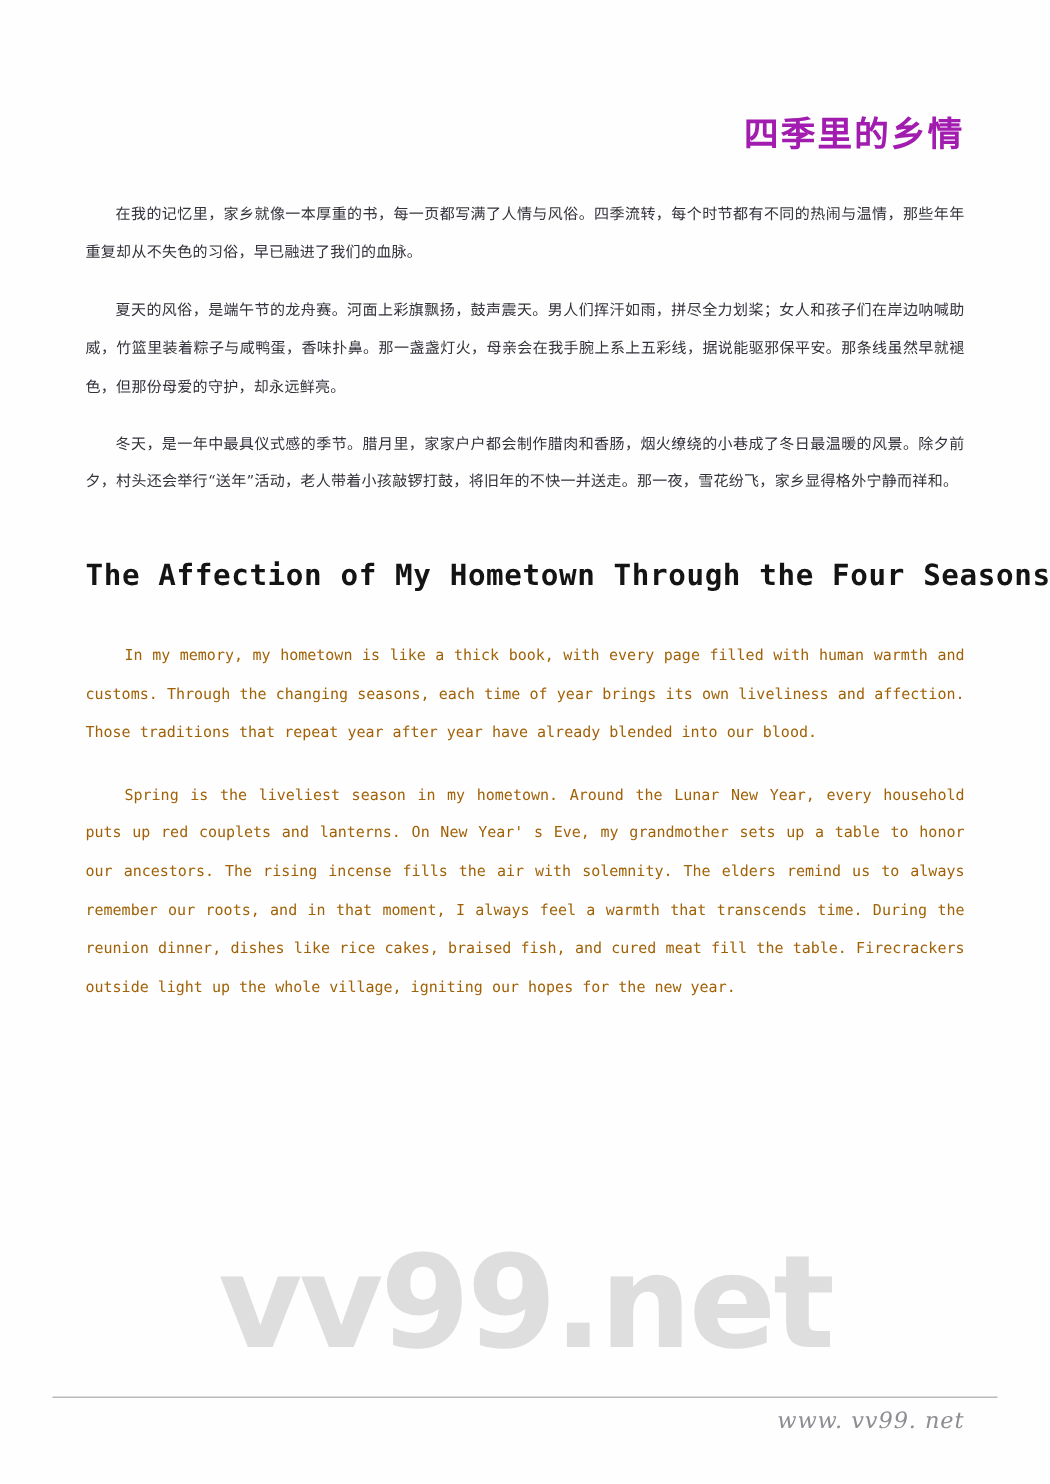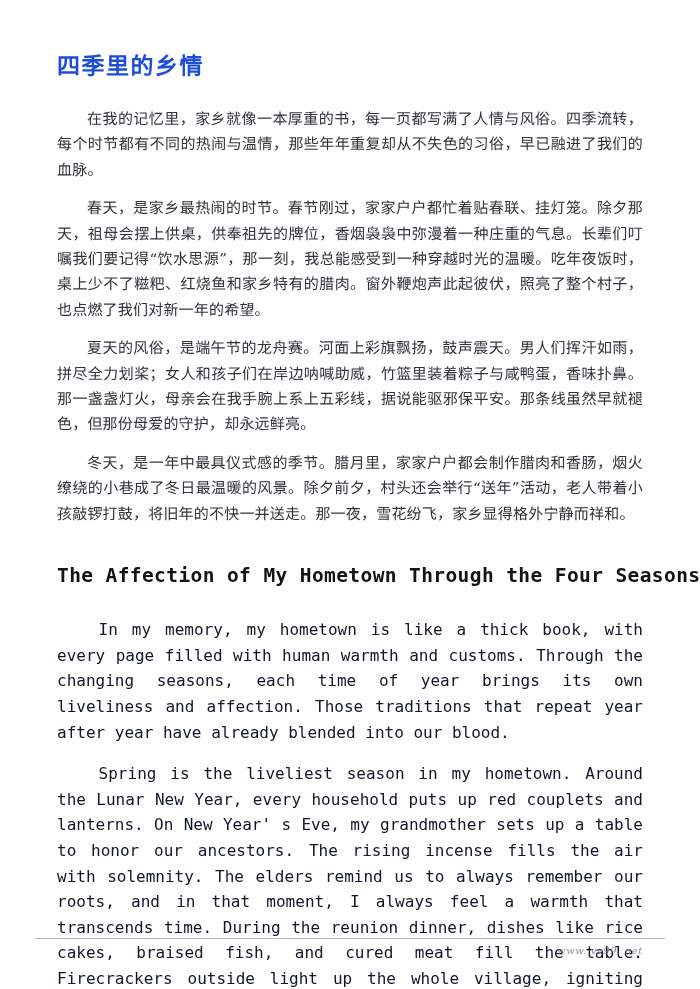--- a/index.html
+++ b/index.html
@@ -47,40 +47,40 @@
   }
 
   .content {
     position: relative;
     z-index: 2;
     padding: 0 57px;
   }
 
   
   .cn-title {
-    text-align: left;
+    text-align: right;
     font-family: "DejaVu Sans", "Liberation Sans", sans-serif;
     font-weight: 700;
     font-size: 23px;
     letter-spacing: 1.5px;
-    color: #1d4ed8;
+    color: #a21caf;
     margin: 0;
-    padding-top: 52px;
+    padding-top: 76px;
     padding-bottom: 0;
     line-height: 1.3;
   }
 
   .cn-body {
     margin-top: 25px;
   }
 
   .cn-body p {
     margin: 0 0 13px 0;
     font-family: "DejaVu Serif", "Liberation Serif", serif;
-    font-size: 15px;
+    font-size: 10px;
     line-height: 25.4px;
     text-align: justify;
     text-indent: 2em;
     color: #32323a;
     letter-spacing: 0.2px;
     text-justify: inter-ideograph;
   }
 
   
   .en-section {
@@ -99,25 +99,25 @@
     white-space: nowrap;
   }
 
   .en-body {
     margin-top: 28px;
   }
 
   .en-body p {
     margin: 0 0 16px 0;
     font-family: "DejaVu Sans Mono", "Liberation Mono", monospace;
-    font-size: 16px;
+    font-size: 10px;
     line-height: 25.6px;
     text-align: justify;
     text-indent: 2.6em;
-    color: #0f172a;
+    color: #a16207;
     letter-spacing: 0px;
   }
 
   
   .footer {
     position: absolute;
     left: 35px;
     right: 35px;
     bottom: 33px;
     z-index: 3;
@@ -127,39 +127,39 @@
     height: 1px;
     width: 100%;
     background: #b9b9bd;
     margin: 0 0 6px 0;
   }
 
   .footer-url {
     text-align: right;
     font-family: "DejaVu Serif", "Liberation Serif", serif;
     font-style: italic;
-    font-size: 10px;
+    font-size: 15px;
     letter-spacing: 0.6px;
     color: #8d8d93;
     padding-right: 22px;
   }
 </style>
 </head>
 <body>
 
 <div class="page">
 
+  <div class="watermark">vv99.net</div>
 
   <div class="content">
 
     <h1 class="cn-title">四季里的乡情</h1>
 
     <div class="cn-body">
       <p>在我的记忆里，家乡就像一本厚重的书，每一页都写满了人情与风俗。四季流转，每个时节都有不同的热闹与温情，那些年年重复却从不失色的习俗，早已融进了我们的血脉。</p>
-      <p>春天，是家乡最热闹的时节。春节刚过，家家户户都忙着贴春联、挂灯笼。除夕那天，祖母会摆上供桌，供奉祖先的牌位，香烟袅袅中弥漫着一种庄重的气息。长辈们叮嘱我们要记得“饮水思源”，那一刻，我总能感受到一种穿越时光的温暖。吃年夜饭时，桌上少不了糍粑、红烧鱼和家乡特有的腊肉。窗外鞭炮声此起彼伏，照亮了整个村子，也点燃了我们对新一年的希望。</p>
       <p>夏天的风俗，是端午节的龙舟赛。河面上彩旗飘扬，鼓声震天。男人们挥汗如雨，拼尽全力划桨；女人和孩子们在岸边呐喊助威，竹篮里装着粽子与咸鸭蛋，香味扑鼻。那一盏盏灯火，母亲会在我手腕上系上五彩线，据说能驱邪保平安。那条线虽然早就褪色，但那份母爱的守护，却永远鲜亮。</p>
       <p>冬天，是一年中最具仪式感的季节。腊月里，家家户户都会制作腊肉和香肠，烟火缭绕的小巷成了冬日最温暖的风景。除夕前夕，村头还会举行“送年”活动，老人带着小孩敲锣打鼓，将旧年的不快一并送走。那一夜，雪花纷飞，家乡显得格外宁静而祥和。</p>
     </div>
 
     <div class="en-section">
       <h2 class="en-title">The Affection of My Hometown Through the Four Seasons</h2>
 
       <div class="en-body">
         <p>In my memory, my hometown is like a thick book, with every page filled with human warmth and customs. Through the changing seasons, each time of year brings its own liveliness and affection. Those traditions that repeat year after year have already blended into our blood.</p>
         <p>Spring is the liveliest season in my hometown. Around the Lunar New Year, every household puts up red couplets and lanterns. On New Year' s Eve, my grandmother sets up a table to honor our ancestors. The rising incense fills the air with solemnity. The elders remind us to always remember our roots, and in that moment, I always feel a warmth that transcends time. During the reunion dinner, dishes like rice cakes, braised fish, and cured meat fill the table. Firecrackers outside light up the whole village, igniting our hopes for the new year.</p>

